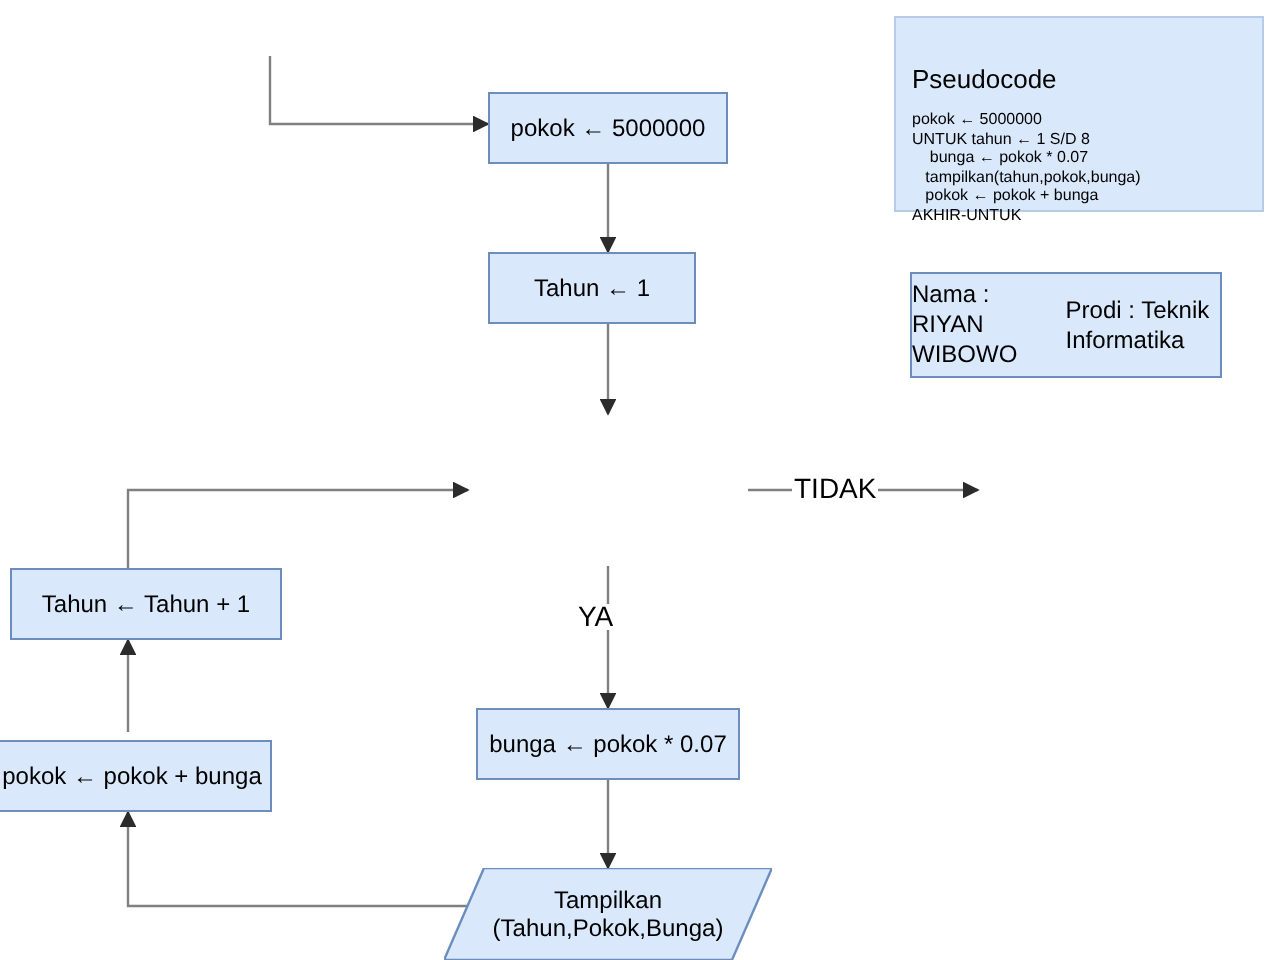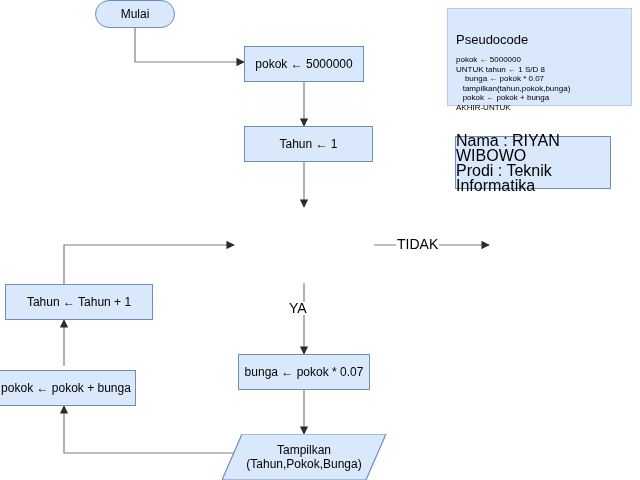--- a/index.html
+++ b/index.html
@@ -98,24 +98,24 @@
     margin-bottom: 7px;
   }
   .pseudo-body {
     font-size: 8px;
     line-height: 9.5px;
     white-space: pre;
   }
   .panel-info {
     border: 1px solid #6c8ebf;
     display: flex;
-    flex-direction: column;
+    flex-direction: row;
     align-items: center;
     justify-content: center;
-    font-size: 16px;
+    font-size: 12px;
     line-height: 15px;
   }
   .edge-label {
     position: absolute;
     font-size: 14px;
     line-height: 13px;
     color: #000000;
     background: #ffffff;
     padding: 0 1px;
     white-space: nowrap;
@@ -147,29 +147,26 @@
       <path d="M 304 390 L 304 434" marker-end="url(#arrow)"></path>
 
       <path d="M 240 453 L 64 453 L 64 406" marker-end="url(#arrow)"></path>
 
       <path d="M 64 366 L 64 320" marker-end="url(#arrow)"></path>
 
       <path d="M 64 284 L 64 245 L 234 245" marker-end="url(#arrow)"></path>
     </g>
   </svg>
 
-  <div class="node term" style="left:95px; top:0px; width:80px; height:28px;">
-    <span>Mulai</span>
-  </div>
 
   <div class="node proc" style="left:244px; top:46px; width:120px; height:36px;">
     <span>pokok ← 5000000</span>
   </div>
 
-  <div class="node proc" style="left:244px; top:126px; width:129px; height:36px;">
+  <div class="node proc" style="left:244px; top:126px; width:104px; height:36px;">
     <span>Tahun  ← 1</span>
   </div>
 
 
 
   <div class="node proc" style="left:238px; top:354px; width:132px; height:36px;">
     <span>bunga ← pokok * 0.07</span>
   </div>
 
   <div class="node io" style="left:222px; top:434px; width:164px; height:46px;">
@@ -179,21 +176,21 @@
     <span class="io-label">
       <span>Tampilkan</span><br>
       <span>(Tahun,Pokok,Bunga)</span>
     </span>
   </div>
 
   <div class="node proc" style="left:-4px; top:370px; width:140px; height:36px;">
     <span>pokok ← pokok + bunga</span>
   </div>
 
-  <div class="node proc" style="left:5px; top:284px; width:148px; height:36px;justify-content:center;">
+  <div class="node proc" style="left:5px; top:284px; width:136px; height:36px;justify-content:center;">
     <span>Tahun ← Tahun + 1</span>
   </div>
 
   <div class="edge-label" style="left:396px; top:238px;">TIDAK</div>
   <div class="edge-label" style="left:288px; top:302px;">YA</div>
 
   <div class="panel panel-pseudo" style="left:447px; top:8px; width:185px; height:98px;">
     <div class="pseudo-title">Pseudocode</div>
     <div class="pseudo-body">pokok ← 5000000
 UNTUK tahun ← 1 S/D 8

